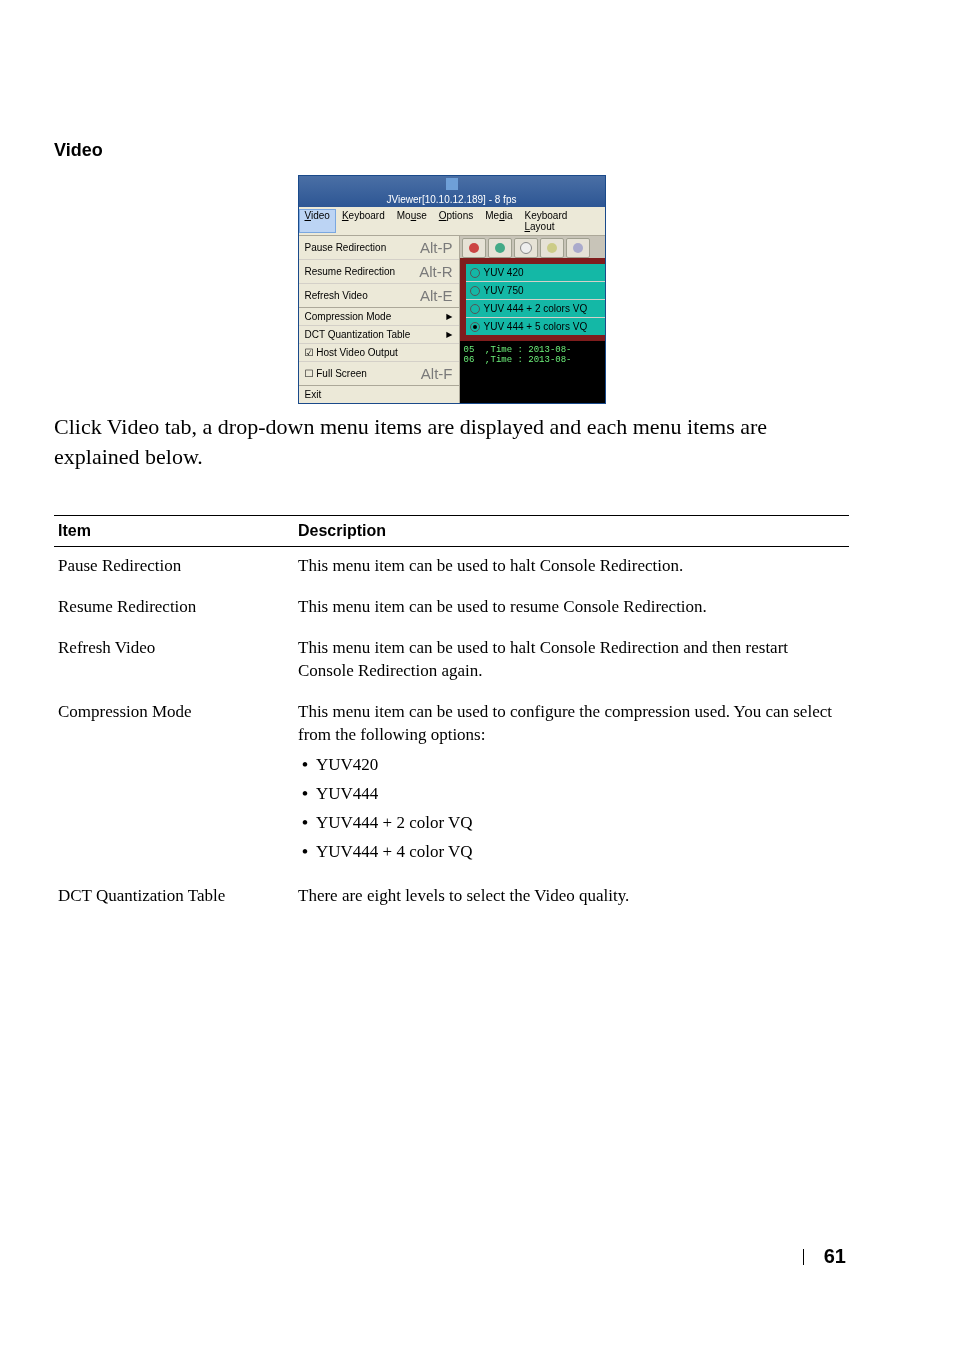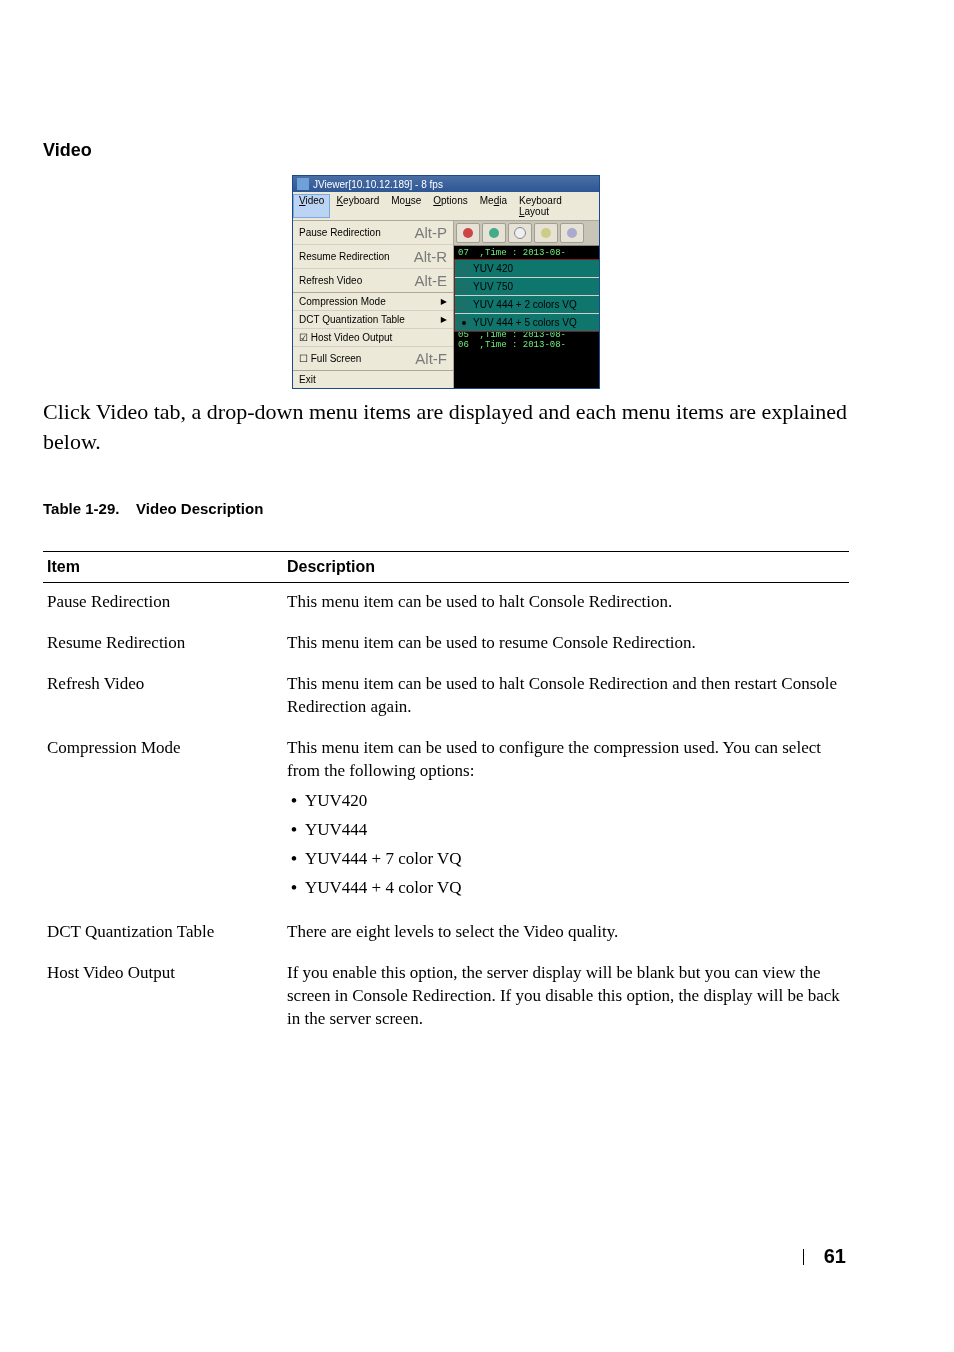--- a/index.html
+++ b/index.html
@@ -7,21 +7,21 @@
     padding: 0;
     font-family: Georgia, 'Times New Roman', serif;
     background: #fff;
     color: #000;
     width: 954px;
     height: 1352px;
     position: relative;
     box-sizing: border-box;
   }
   .page {
-    padding: 140px 105px 60px 43px;
+    padding: 140px 105px 60px 54px;
   }
   .heading-h3 {
     font-family: Arial, Helvetica, sans-serif;
     font-weight: bold;
     font-size: 18px;
     margin: 0 0 14px 0;
   }
   .screenshot-wrap {
     text-align: center;
     margin: 0 0 8px 0;
@@ -37,20 +37,21 @@
     text-align: left;
     box-sizing: border-box;
   }
   .ss-titlebar {
     background: linear-gradient(#4a6fa5, #2d5694);
     color: #fff;
     padding: 2px 4px;
     display: flex;
     align-items: center;
     gap: 4px;
+    flex-direction: column;
   }
   .ss-titleicon {
     width: 12px; height: 12px;
     background: #6fa0d8;
     display: inline-block;
   }
   .ss-menubar {
     background: #ece9d8;
     padding: 2px 0;
     display: flex;
@@ -117,25 +118,24 @@
     font-family: 'Courier New', monospace;
     font-size: 9px;
     padding: 2px 4px;
     white-space: pre;
     line-height: 1.2;
   }
   .ss-submenu {
     position: absolute;
     left: 0;
     top: 22px;
-    background: #0f766e;
-    border: 1px solid #7f1d1d;
+    background: #14b8a6;
+    border: 6px solid #7f1d1d;
     width: 145px;
     z-index: 5;
-    margin-top: 16px;
   }
   .ss-submenu .srow {
     padding: 3px 6px 3px 18px;
     display: flex;
     align-items: center;
     gap: 4px;
     border-bottom: 1px solid #d4d0c8;
     position: relative;
   }
   .ss-submenu .srow:last-child { border-bottom: none; }
@@ -318,24 +318,20 @@
             </div>
           <div class="ss-console" style="margin-top:56px;">05  ,Time : 2013-08-
 06  ,Time : 2013-08-</div>
         </div>
       </div>
     </div>
   </div>
 
   <p class="intro-text">Click Video tab, a drop-down menu items are displayed and each menu items are explained below.</p>
 
-  <div class="table-caption">
-    <span>Table 1-29.</span>&nbsp;&nbsp;&nbsp;
-    <span>Video Description</span>
-  </div>
 
   <table class="desc">
     <thead>
       <tr>
         <th class="col1">Item</th>
         <th>Description</th>
       </tr>
     </thead>
     <tbody id="table-body">
         <tr>
@@ -348,31 +344,27 @@
         </tr>
         <tr>
           <td>Refresh Video</td>
           <td>This menu item can be used to halt Console Redirection and then restart Console Redirection again.</td>
         </tr>
         <tr>
           <td>Compression Mode</td>
           <td>This menu item can be used to configure the compression used. You can select from the following options:<ul class="bullets">
               <li>YUV420</li>
               <li>YUV444</li>
-              <li>YUV444 + 7 color VQ</li>
+              <li>YUV444 + 2 color VQ</li>
               <li>YUV444 + 4 color VQ</li>
             </ul></td>
         </tr>
         <tr>
           <td>DCT Quantization Table</td>
           <td>There are eight levels to select the Video quality.</td>
-        </tr>
-        <tr>
-          <td>Host Video Output</td>
-          <td>If you enable this option, the server display will be blank but you can view the screen in Console Redirection. If you disable this option, the display will be back in the server screen.</td>
         </tr>
       </tbody>
   </table>
 
 </div>
 
 <div class="footer">
   <span class="bar"></span>
   <span class="pnum">61</span>
 </div>

